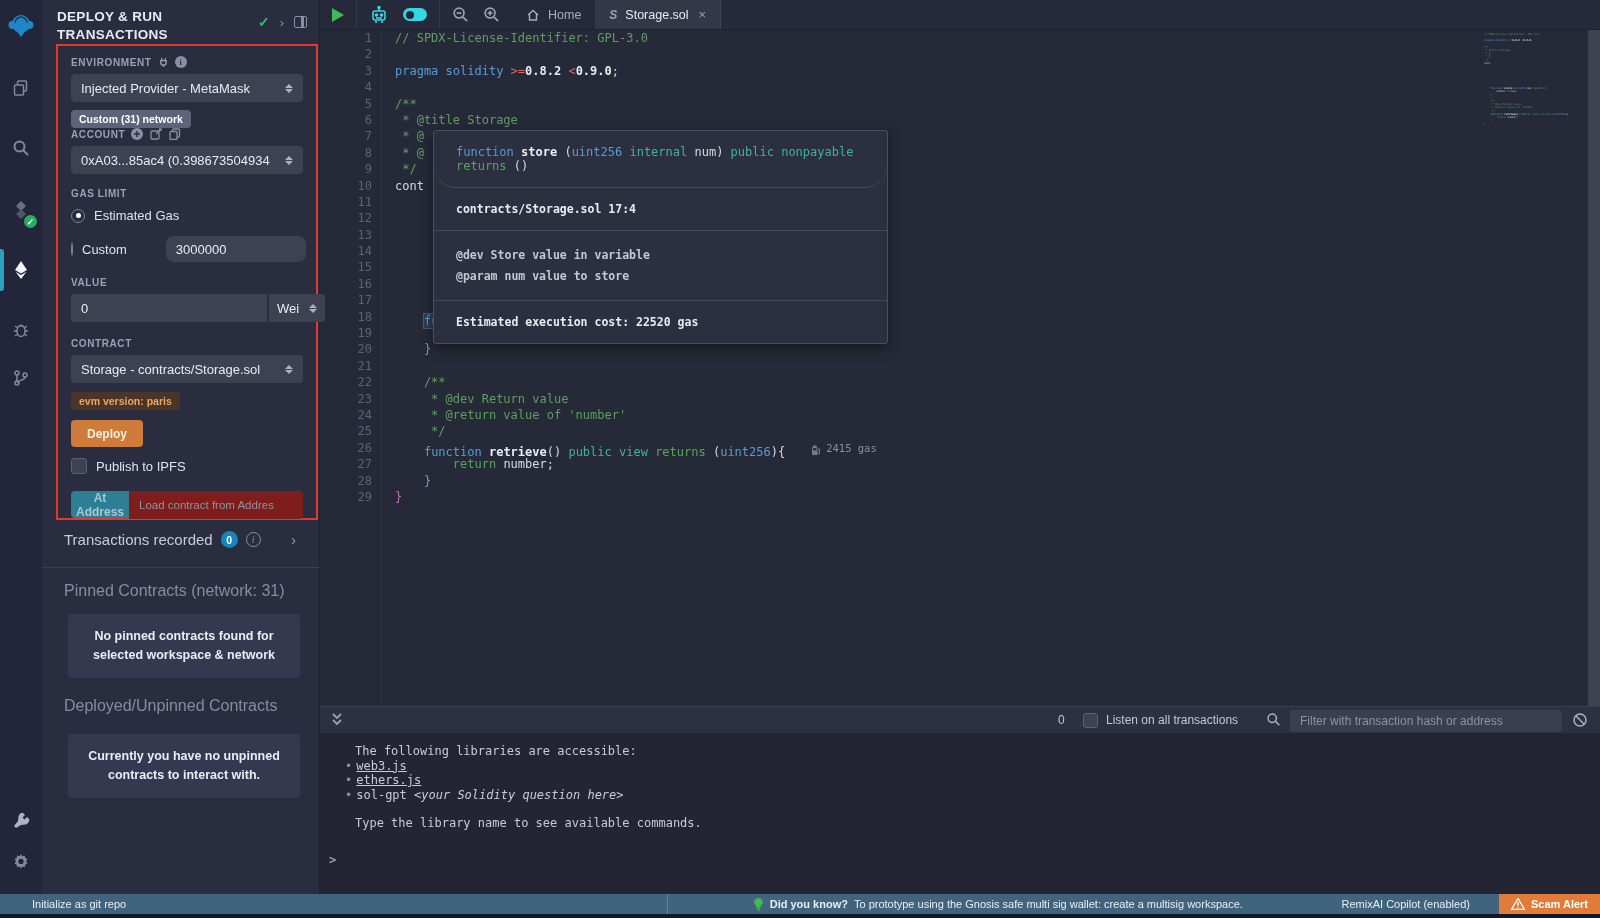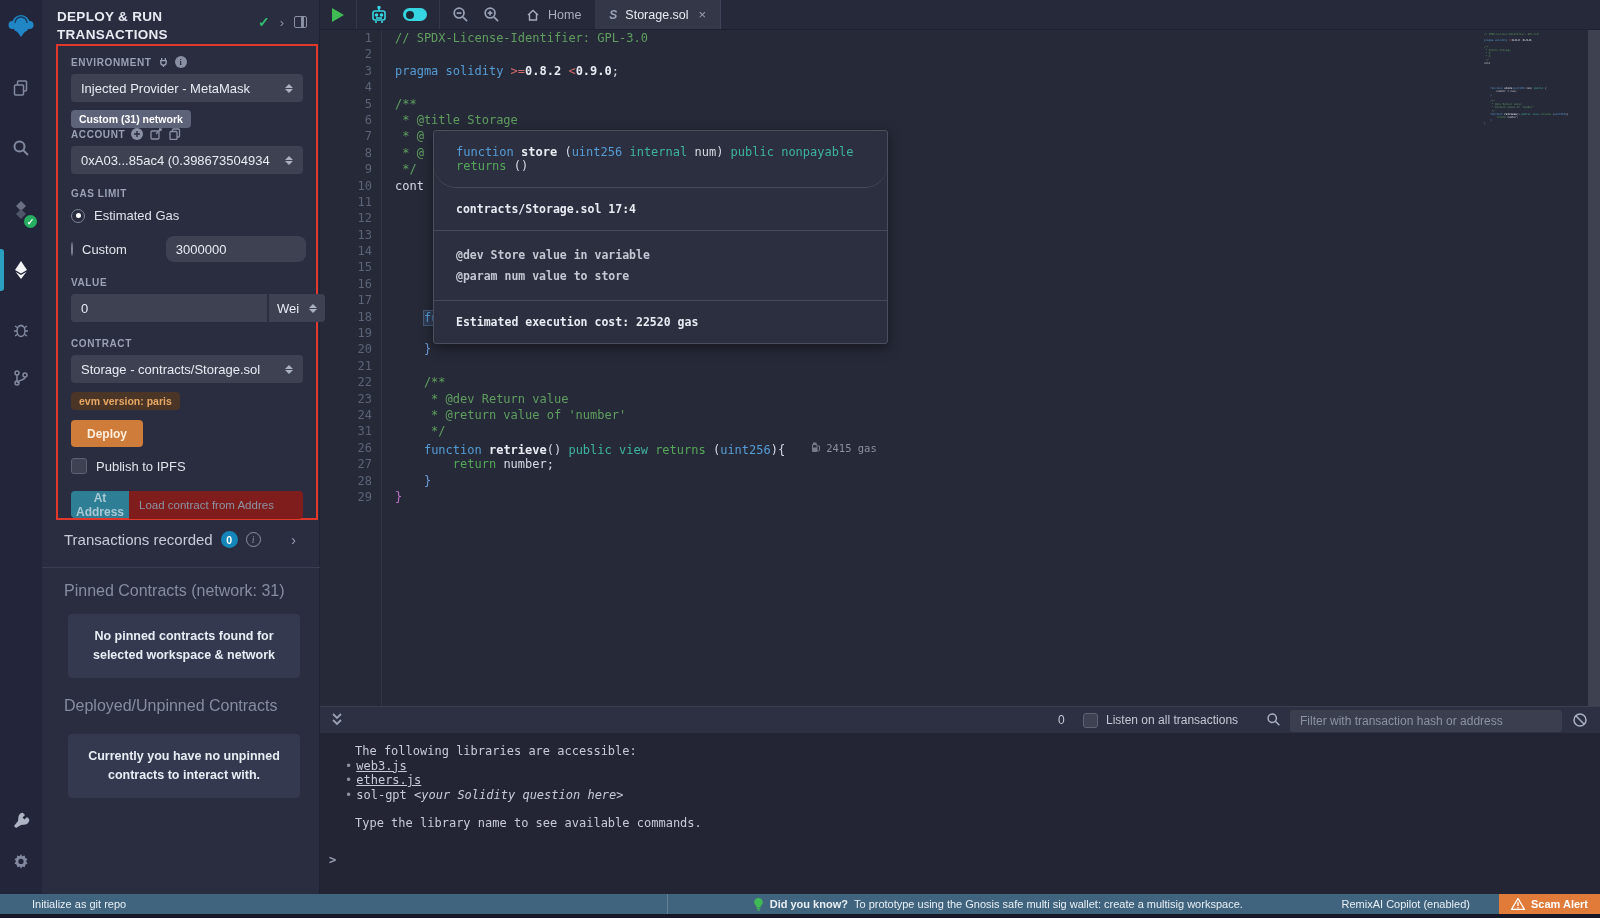--- a/index.html
+++ b/index.html
@@ -77,21 +77,21 @@
   .editor { position:absolute; left:0; top:30px; width:1280px; height:676px; background:#262a38; overflow:hidden; }
   .gutter { position:absolute; left:0; top:0; width:62px; height:676px; border-right:1px solid #303446; }
   .codepane { position:absolute; left:75px; top:0; right:14px; }
   .line { position:relative; height:16.4px; line-height:16.4px; font-family:"DejaVu Sans Mono", monospace; font-size:12px; white-space:pre; }
   .ln { position:absolute; left:-75px; width:52px; text-align:right; color:#5b6378; font-family:"DejaVu Sans Mono", monospace; font-size:12px; }
   .sg.cm { color:#5f9e5f; } .sg.kw { color:#569cd6; } .sg.type { color:#569cd6; }
   .sg.fn { color:#e9ecf2; font-weight:bold; } .sg.mod { color:#3eb3a1; } .sg.ret { color:#55a758; }
   .sg.op { color:#d16a6a; } .sg.num { color:#e9ecf2; font-weight:bold; } .sg.pl { color:#d6dae4; }
   .sg.bb { color:#6e9bd8; } .sg.bp { color:#c172c9; }
   .hlbox { background:rgba(86,128,186,.22); outline:1px solid rgba(110,150,200,.45); }
-  .gaswrap { display:inline-flex; align-items:center; gap:5px; margin-left:26px; color:#8a909f; font-size:10.5px; font-family:"DejaVu Sans Mono", monospace; }
+  .gaswrap { display:inline-flex; align-items:flex-end; gap:5px; margin-left:26px; color:#8a909f; font-size:10.5px; font-family:"DejaVu Sans Mono", monospace; }
   .gaswrap svg { opacity:.8; }
 
   .minimap { position:absolute; right:20px; top:3px; width:96px; height:180px; overflow:hidden; opacity:.9; }
   .mline { height:3.2px; line-height:3.2px; font-family:"DejaVu Sans Mono", monospace; font-size:2.6px; white-space:pre; }
   .vscroll { position:absolute; right:0; top:0; width:12px; height:676px; background:#3d4150; }
 
   .tooltip { position:absolute; left:113px; top:100px; width:455px; background:#2b2f3f; border:1px solid #4a4e5e; border-radius:3px; box-shadow:0 4px 14px rgba(0,0,0,.45); font-family:"DejaVu Sans Mono", monospace; z-index:6; }
   .tt-sec { padding:14px 22px; border-bottom:1px solid #454a5a; font-size:11.5px; font-weight:bold; color:#e8ebf2; }
   .tt-sec:last-child { border-bottom:none; }
   .tt-sig { font-size:12px; font-weight:normal;border-radius:22px; }
@@ -387,21 +387,21 @@
                 <rect x="2" y="3" width="3.5" height="2.5" fill="#2d3040"></rect>
                 <path d="M7 4 h1.5 v4 a1 1 0 0 1 -2 0" fill="none" stroke="#8a909f" stroke-width="1"></path>
                 <rect x="2" y="0.5" width="3.5" height="1.5" fill="#8a909f"></rect>
               </svg><span>22520 gas</span></span></div>
           <div class="line"><span class="ln">19</span><span class="sg pl">        number = num;</span></div>
           <div class="line"><span class="ln">20</span><span class="sg pl">    </span><span class="sg bb">}</span></div>
           <div class="line"><span class="ln">21</span></div>
           <div class="line"><span class="ln">22</span><span class="sg cm">    /**</span></div>
           <div class="line"><span class="ln">23</span><span class="sg cm">     * @dev Return value</span></div>
           <div class="line"><span class="ln">24</span><span class="sg cm">     * @return value of 'number'</span></div>
-          <div class="line"><span class="ln">31</span><span class="sg cm">     */</span></div>
+          <div class="line"><span class="ln">25</span><span class="sg cm">     */</span></div>
           <div class="line"><span class="ln">26</span><span class="sg pl">    </span><span class="sg kw">function </span><span class="sg fn">retrieve</span><span class="sg pl">() </span><span class="sg mod">public view </span><span class="sg ret">returns</span><span class="sg pl"> (</span><span class="sg type">uint256</span><span class="sg pl">){</span><span class="gaswrap"><svg width="10" height="11" viewBox="0 0 10 11">
                 <rect x="1" y="2" width="5.5" height="8" rx="1" fill="#8a909f"></rect>
                 <rect x="2" y="3" width="3.5" height="2.5" fill="#2d3040"></rect>
                 <path d="M7 4 h1.5 v4 a1 1 0 0 1 -2 0" fill="none" stroke="#8a909f" stroke-width="1"></path>
                 <rect x="2" y="0.5" width="3.5" height="1.5" fill="#8a909f"></rect>
               </svg><span>2415 gas</span></span></div>
           <div class="line"><span class="ln">27</span><span class="sg pl">        </span><span class="sg ret">return</span><span class="sg pl"> number;</span></div>
           <div class="line"><span class="ln">28</span><span class="sg pl">    </span><span class="sg bb">}</span></div>
           <div class="line"><span class="ln">29</span><span class="sg bp">}</span></div>
         </div>

